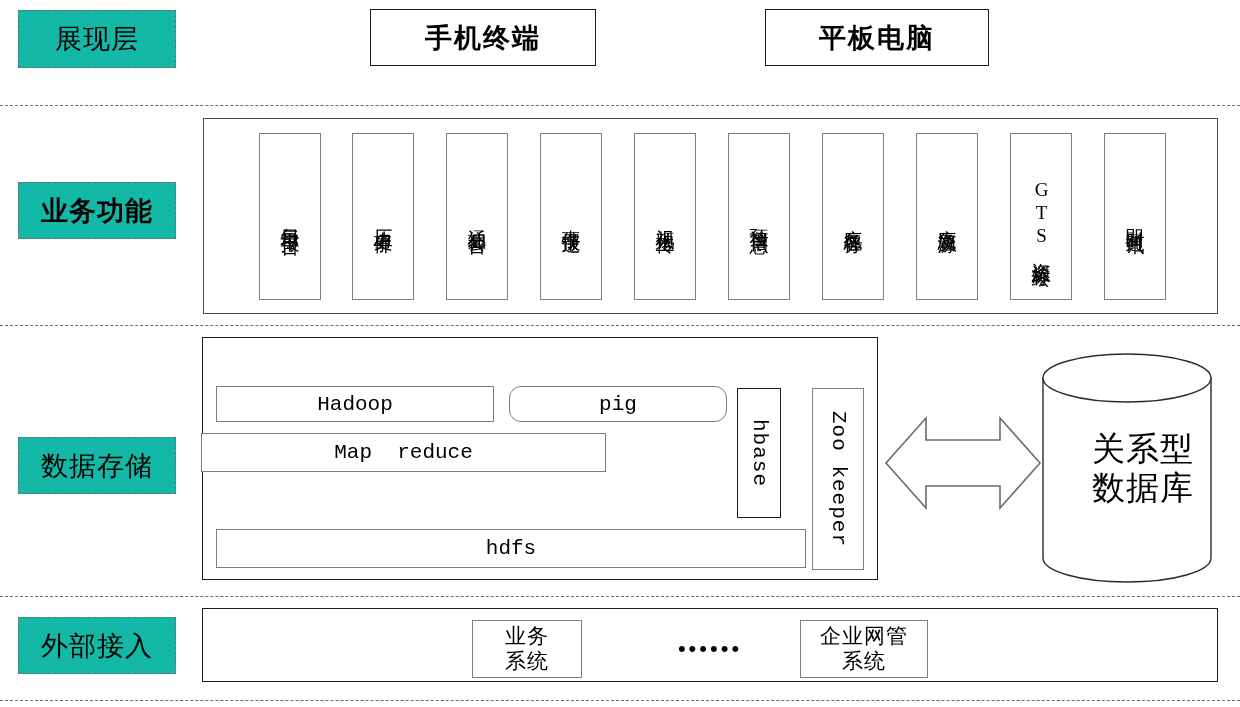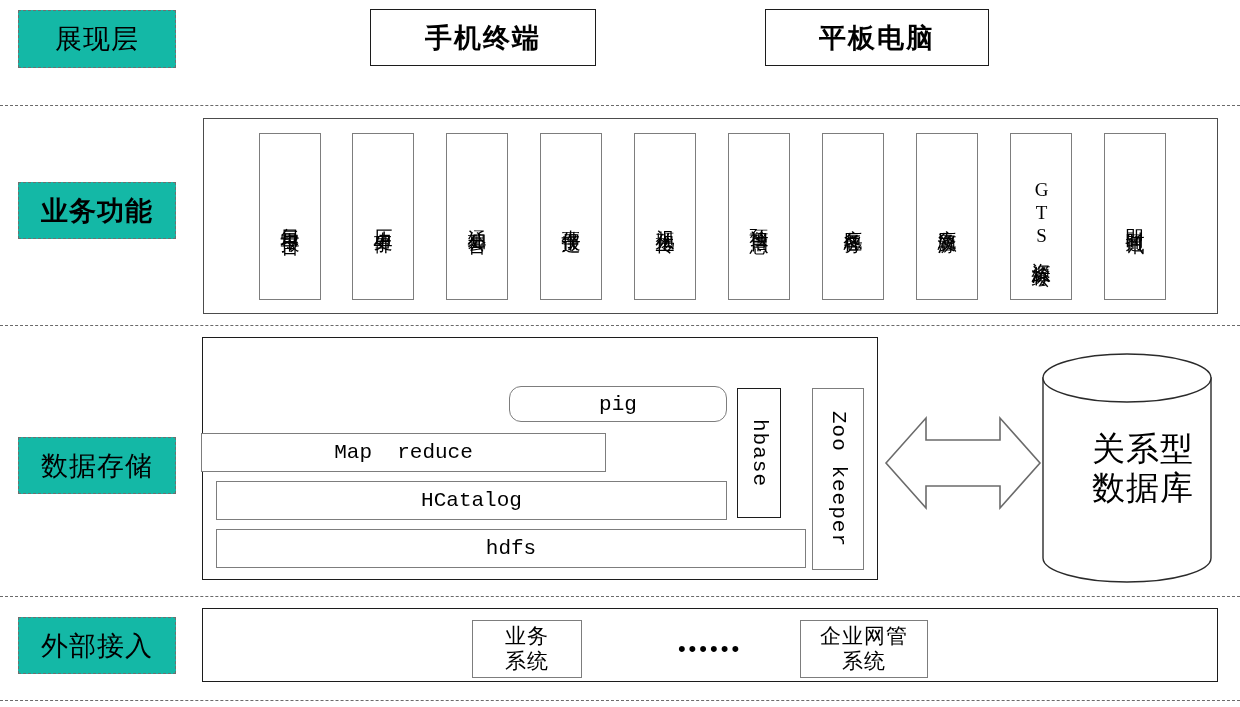--- a/index.html
+++ b/index.html
@@ -190,28 +190,28 @@
   </div>
   <div class="box thin" style="left:1010px;top:133px;width:62px;height:167px;">
     <span class="biz-item">GTS资源标绘</span>
   </div>
   <div class="box thin" style="left:1104px;top:133px;width:62px;height:167px;">
     <span class="biz-item">即时通讯</span>
   </div>
 
   <div class="box dark" style="left:202px;top:337px;width:676px;height:243px;"></div>
 
+  <div class="box thin mono" style="left:216px;top:386px;width:278px;height:36px;">
+    <span>Hadoop</span>
+  </div>
   <div class="box thin mono" style="left:509px;top:386px;width:218px;height:36px;border-radius:12px;">
     <span>pig</span>
   </div>
   <div class="box thin mono" style="left:201px;top:433px;width:405px;height:39px;align-items:center;">
     <span style="white-space:pre;">Map  reduce</span>
-  </div>
-  <div class="box thin mono" style="left:216px;top:481px;width:511px;height:39px;">
-    <span>HCatalog</span>
   </div>
   <div class="box thin mono" style="left:216px;top:529px;width:590px;height:39px;">
     <span>hdfs</span>
   </div>
   <div class="box dark" style="left:737px;top:388px;width:44px;height:130px;">
     <span class="vert-mono">hbase</span>
   </div>
   <div class="box thin" style="left:812px;top:388px;width:52px;height:182px;">
     <span class="vert-mono">Zoo keeper</span>
   </div>

